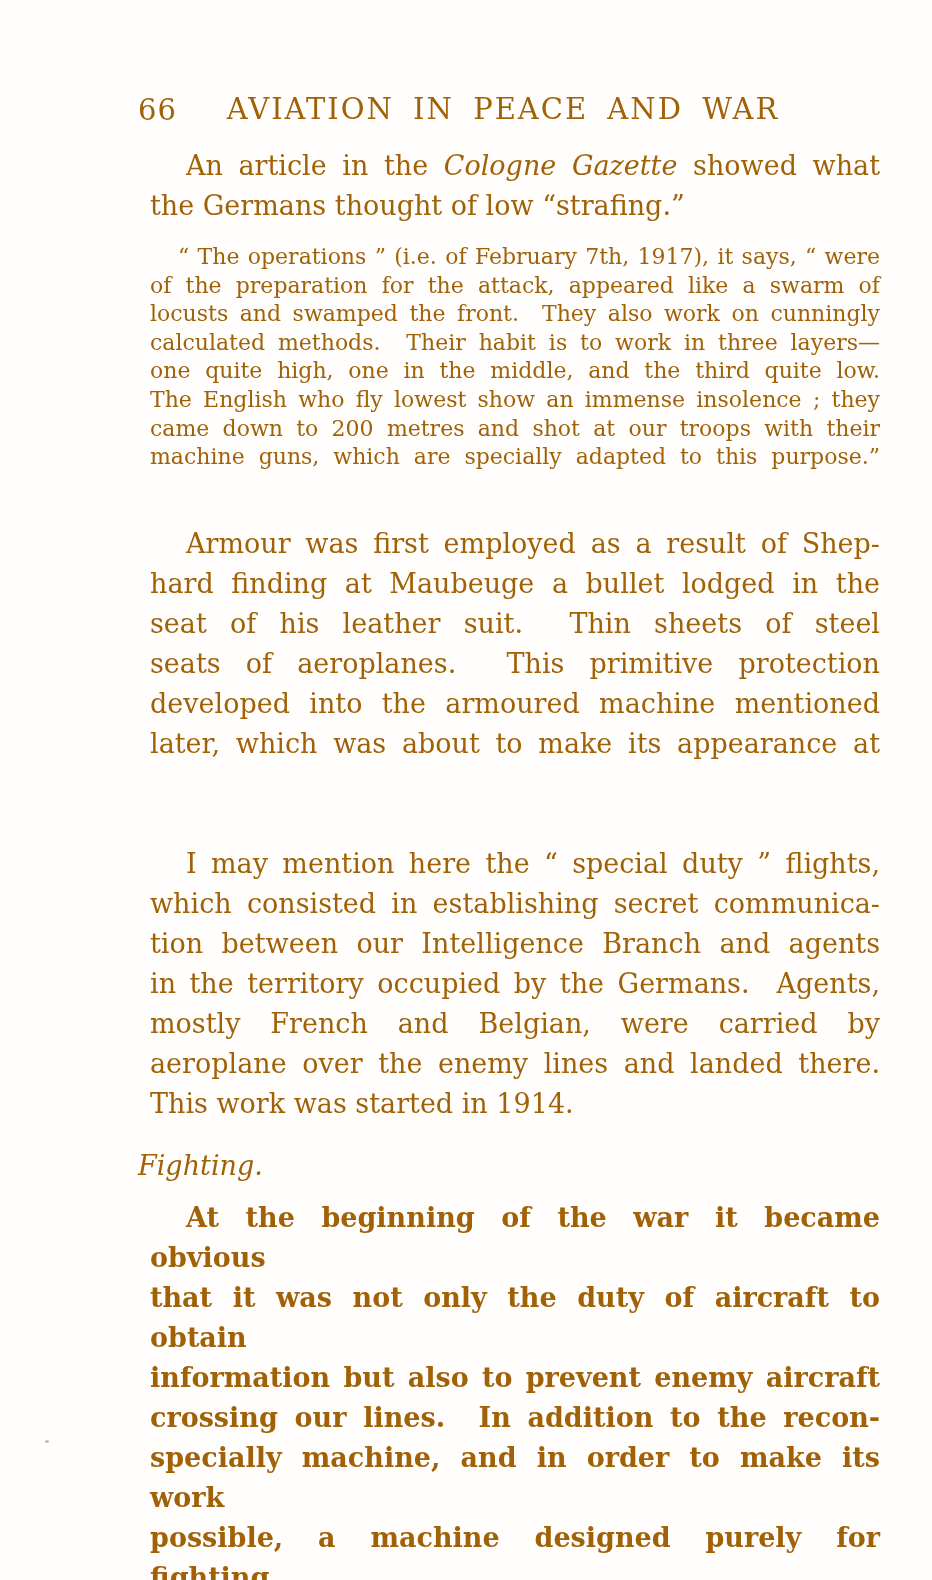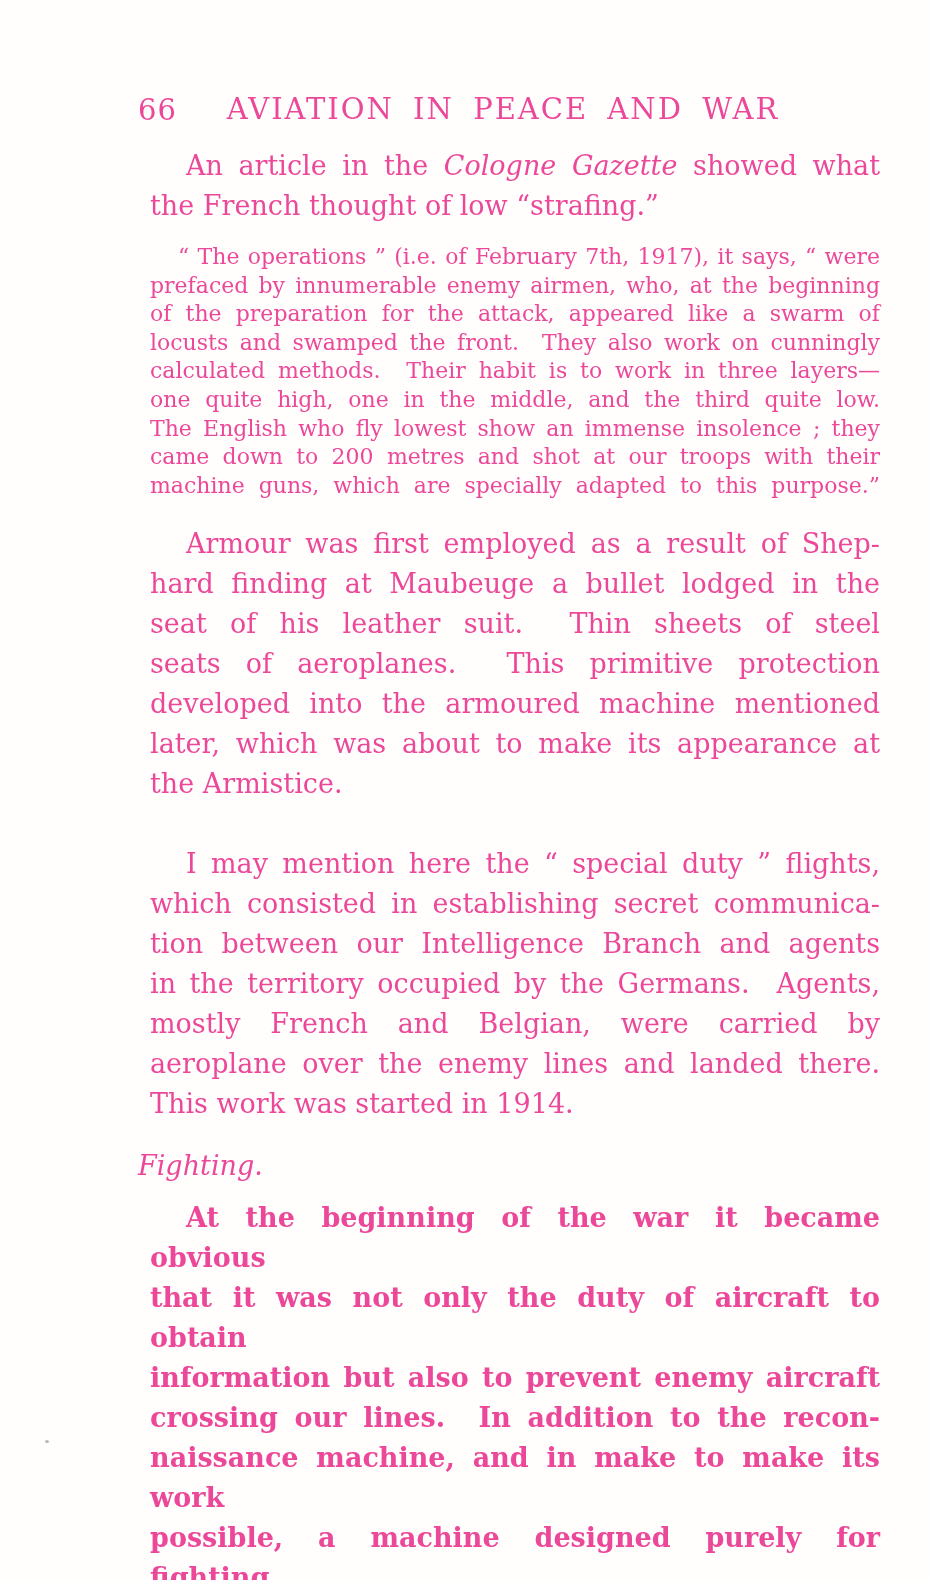--- a/index.html
+++ b/index.html
@@ -1,20 +1,20 @@
 <!DOCTYPE html>
 <html><head>
 <meta charset="utf-8">
 <style>
   html,body{margin:0;padding:0;background:#ffffff;}
   .page{
     position:relative;
     width:932px;height:1580px;
     background:#fffefd;
-    color:#ec4899;
+    color:#a16207;
     font-family:"DejaVu Serif", serif;
     overflow:hidden;
   }
   .pagehead{position:absolute;top:92px;left:138px;width:730px;height:40px;}
   .pagenum{position:absolute;left:0;top:1px;font-size:29px;letter-spacing:1px;}
   .runtitle{text-align:center;font-size:29px;letter-spacing:2px;word-spacing:8px;white-space:nowrap;}
   .block{position:absolute;left:138px;width:730px;margin-left:12px;}
   .para{font-size:27px;line-height:40px;}
   .quote{font-size:22px;line-height:28.6px;}
   .line{text-align:justify;text-align-last:justify;}
@@ -36,43 +36,41 @@
 
 <div class="page">
 
   <div class="pagehead">
     <span class="pagenum">66</span>
     <div class="runtitle">AVIATION IN PEACE AND WAR</div>
   </div>
 
   <div class="block para p1">
       <div class="line first">An article in the <em>Cologne Gazette</em> showed what</div>
-      <div class="line last">the French thought of low “strafing.”</div>
+      <div class="line last">the Germans thought of low “strafing.”</div>
     </div>
 
   <div class="block quote bq">
       <div class="line first">“ The operations ” (i.e. of February 7th, 1917), it says, “ were</div>
-      <div class="line">prefaced by innumerable enemy airmen, who, at the beginning</div>
       <div class="line">of the preparation for the attack, appeared like a swarm of</div>
       <div class="line">locusts and swamped the front.&nbsp; They also work on cunningly</div>
       <div class="line">calculated methods.&nbsp; Their habit is to work in three layers—</div>
       <div class="line">one quite high, one in the middle, and the third quite low.</div>
       <div class="line">The English who fly lowest show an immense insolence ; they</div>
       <div class="line">came down to 200 metres and shot at our troops with their</div>
       <div class="line">machine guns, which are specially adapted to this purpose.”</div>
     </div>
 
   <div class="block para p2">
       <div class="line first">Armour was first employed as a result of Shep-</div>
       <div class="line">hard finding at Maubeuge a bullet lodged in the</div>
       <div class="line">seat of his leather suit.&nbsp; Thin sheets of steel</div>
       <div class="line">seats of aeroplanes.&nbsp; This primitive protection</div>
       <div class="line">developed into the armoured machine mentioned</div>
       <div class="line">later, which was about to make its appearance at</div>
-      <div class="line last">the Armistice.</div>
     </div>
 
   <div class="block para p3">
       <div class="line first">I may mention here the “ special duty ” flights,</div>
       <div class="line">which consisted in establishing secret communica-</div>
       <div class="line">tion between our Intelligence Branch and agents</div>
       <div class="line">in the territory occupied by the Germans.&nbsp; Agents,</div>
       <div class="line">mostly French and Belgian, were carried by</div>
       <div class="line">aeroplane over the enemy lines and landed there.</div>
       <div class="line last">This work was started in 1914.</div>
@@ -80,20 +78,20 @@
 
   <div class="heading">
     <em>Fighting.</em>
   </div>
 
   <div class="block para p4">
       <div class="line first">At the beginning of the war it became obvious</div>
       <div class="line">that it was not only the duty of aircraft to obtain</div>
       <div class="line">information but also to prevent enemy aircraft</div>
       <div class="line">crossing our lines.&nbsp; In addition to the recon-</div>
-      <div class="line">naissance machine, and in make to make its work</div>
+      <div class="line">specially machine, and in order to make its work</div>
       <div class="line">possible, a machine designed purely for fighting</div>
       <div class="line">was required.&nbsp; In August, 1914, the aeroplane’s</div>
     </div>
 
   <div class="speck"></div>
 
 </div>
 
 </body></html>

